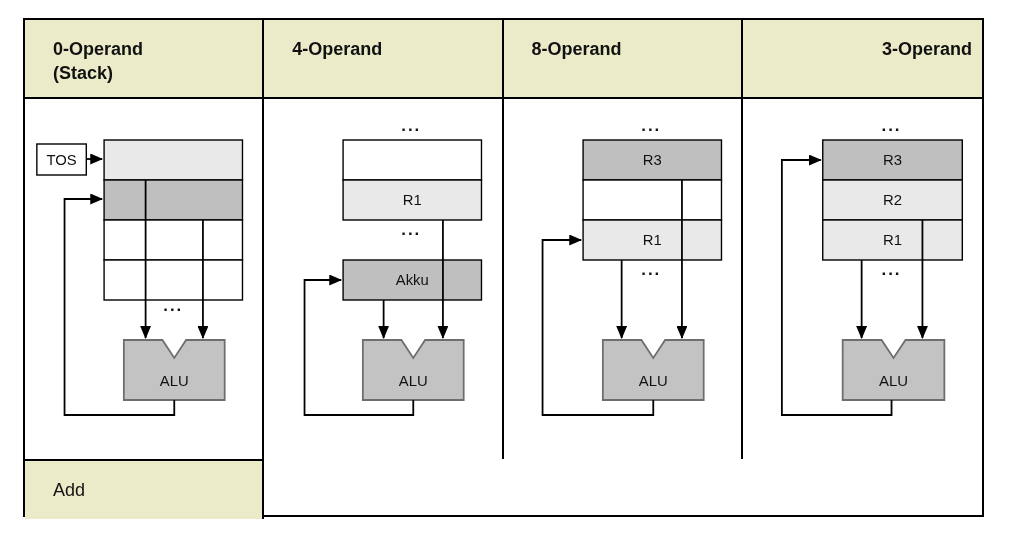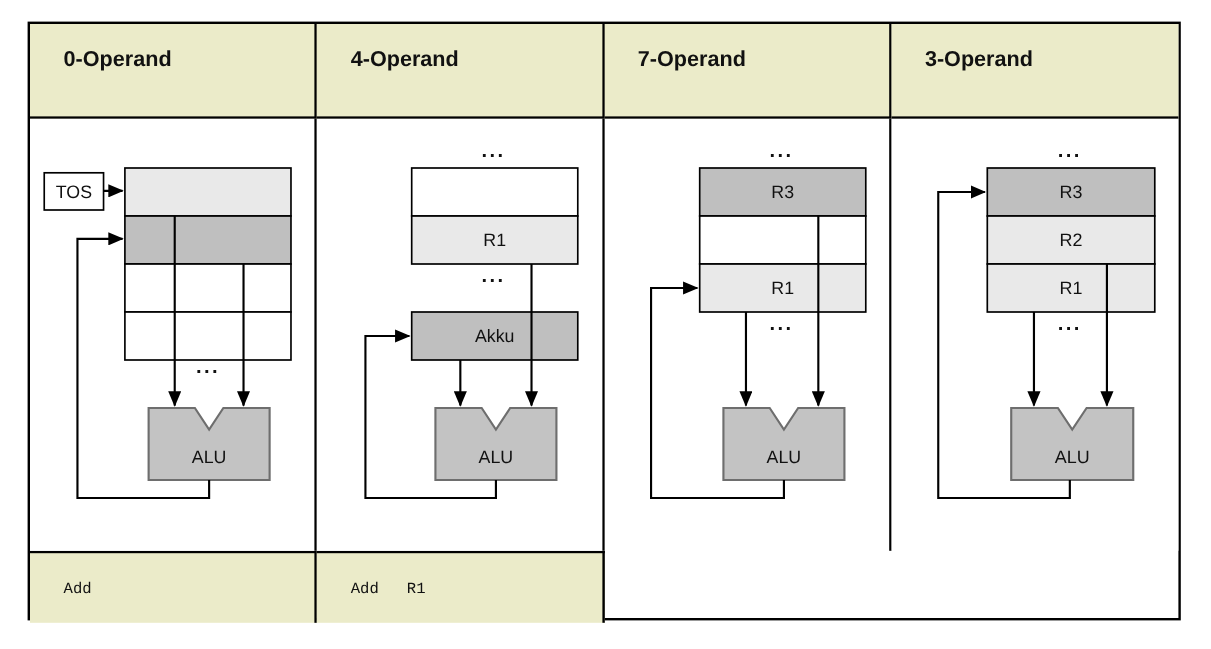--- a/index.html
+++ b/index.html
@@ -23,63 +23,63 @@
   .arch-table {
     position: absolute; left: 23px; top: 18px;
     width: 961px; height: 499px;
     border: 2px solid #000;
     display: grid;
     grid-template-columns: repeat(4, 1fr);
     grid-template-rows: 79px 360px 60px;
     background: #fff;
   }
   .cell { border-right: 2px solid #000; }
-  .cell.last { border-right: none; }
+  .cell.last { border-right: none; text-align: right; }
   .head {
     background: var(--header-bg);
     border-bottom: 2px solid #000;
     padding: 17px 10px 0 28px;
     font-size: 18px; font-weight: bold; line-height: 24px;
   }
   .body { position: relative; overflow: hidden; background: #fff; }
   .body svg { display: block; width: 100%; height: 100%; }
   .foot {
     background: var(--header-bg);
     border-top: 2px solid #000;
     display: flex; align-items: center;
     padding-left: 28px;
-    font-size: 13px;
+    font-size: 18px;
     white-space: pre;
-    font-family: Liberation Mono, monospace;
   }
   
   .reg { stroke: #000; stroke-width: 1.4; }
   .reg.light { fill: var(--row-light); }
   .reg.dark  { fill: var(--row-dark); }
   .reg.white { fill: var(--row-white); }
   .tosbox { fill: #fff; stroke: #000; stroke-width: 1.4; }
   .wire { stroke: var(--line); stroke-width: 1.8; fill: none; }
   .alu  { fill: var(--alu-fill); stroke: var(--alu-border); stroke-width: 1.8; }
   .lbl  { font-family: "Liberation Sans", sans-serif; font-size: 15px; fill: var(--text); text-anchor: middle; }
   .dots { font-family: "Liberation Sans", sans-serif; font-size: 17px; font-weight: bold; letter-spacing: 2px; fill: var(--text); text-anchor: middle; }
 </style>
 </head>
 <body>
 
 <div class="page">
   <div class="arch-table">
 
     <div class="cell head">
       <div>0-Operand</div>
+      <div>(Stack)</div>
     </div>
     <div class="cell head">
       <div>4-Operand</div>
     </div>
     <div class="cell head">
-      <div>7-Operand</div>
+      <div>8-Operand</div>
       <div></div>
     </div>
     <div class="cell head last">
       <div>3-Operand</div>
       <div></div>
     </div>
 
     <div class="cell body">
       <svg viewBox="0 0 240 360" preserveAspectRatio="none">
         <defs>
@@ -151,18 +151,15 @@
         <line class="wire" x1="119" y1="161" x2="119" y2="239" marker-end="url(#arr)"></line>
         <polygon class="alu" points="100,241 139,241 151,259 163,241 202,241 202,301 100,301"></polygon>
         <text class="lbl" x="151" y="287">ALU</text>
         <polyline class="wire" points="149,301 149,316 39,316 39,61 78,61" marker-end="url(#arr)"></polyline>
       </svg>
     </div>
 
     <div class="cell foot">
       <span>Add</span>
     </div>
-    <div class="cell foot">
-      <span>Add   R1</span>
-    </div>
 
   </div>
 </div>
 
 </body></html>

